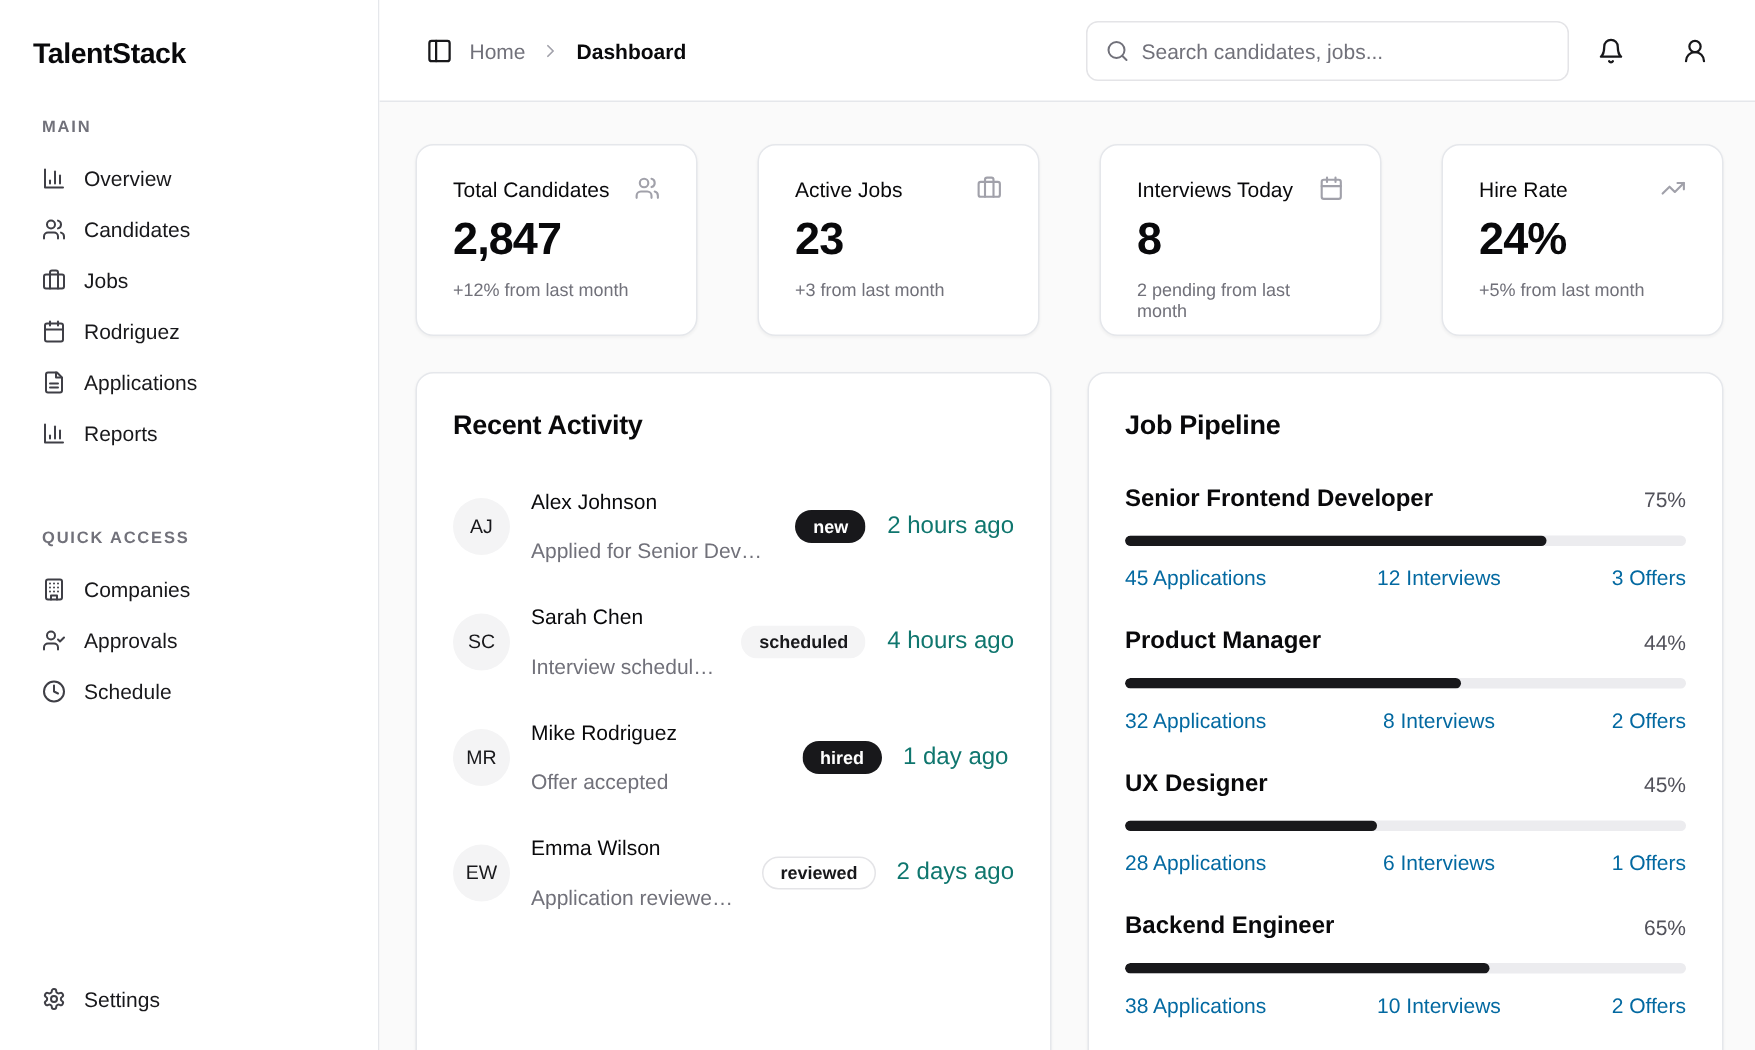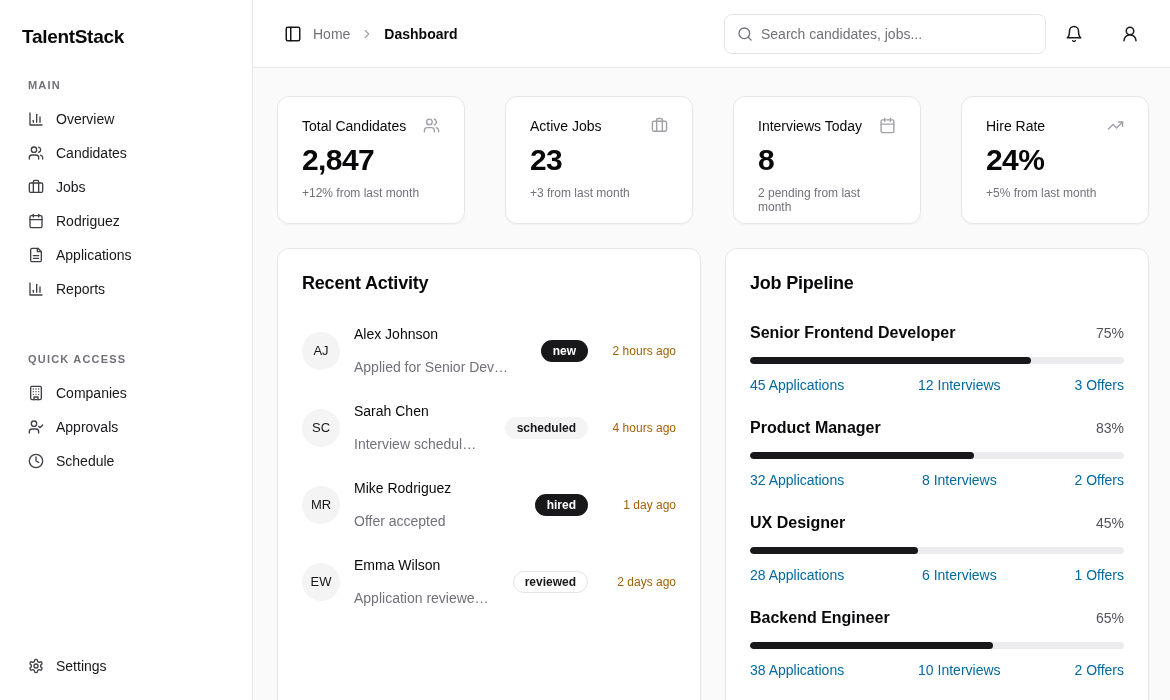--- a/index.html
+++ b/index.html
@@ -96,21 +96,21 @@
     font-size:14px; color:#71717a; margin-top:17px;
     white-space:nowrap; overflow:hidden; text-overflow:ellipsis; max-width:160px;
   }
   .badge {
     font-size:12px; font-weight:600; padding:3px 11px; border-radius:999px;
     white-space:nowrap; border:1px solid transparent;
   }
   .badge.solid { background:#18181b; color:#ffffff; }
   .badge.soft { background:#f4f4f5; color:#18181b; }
   .badge.outline { background:#fff; color:#18181b; border-color:#e4e4e7; }
-  .activity-time { font-size:12px; color:#a16207; white-space:nowrap; min-width:74px; text-align:right; }
+  .activity-time { font-size:16px; color:#0f766e; white-space:nowrap; min-width:74px; }
 
   
   .job-list { margin-top:30px; }
   .job { margin-bottom:26px; }
   .job-head { display:flex; justify-content:space-between; align-items:center; }
   .job-title { font-size:16px; font-weight:600; color:#09090b; }
   .job-percent { font-size:14px; color:#52525b; }
   .progress {
     height:7px; background:#ececef; border-radius:999px; margin-top:15px; overflow:hidden;
   }
@@ -429,21 +429,21 @@
             <div class="job-stats">
               <span>45 Applications</span>
               <span>12 Interviews</span>
               <span>3 Offers</span>
             </div>
           </div>
 
           <div class="job">
             <div class="job-head">
               <span class="job-title">Product Manager</span>
-              <span class="job-percent">83%</span>
+              <span class="job-percent">44%</span>
             </div>
             <div class="progress">
               <div class="progress-fill" style="width: 60%;"></div>
             </div>
             <div class="job-stats">
               <span>32 Applications</span>
               <span>8 Interviews</span>
               <span>2 Offers</span>
             </div>
           </div>

